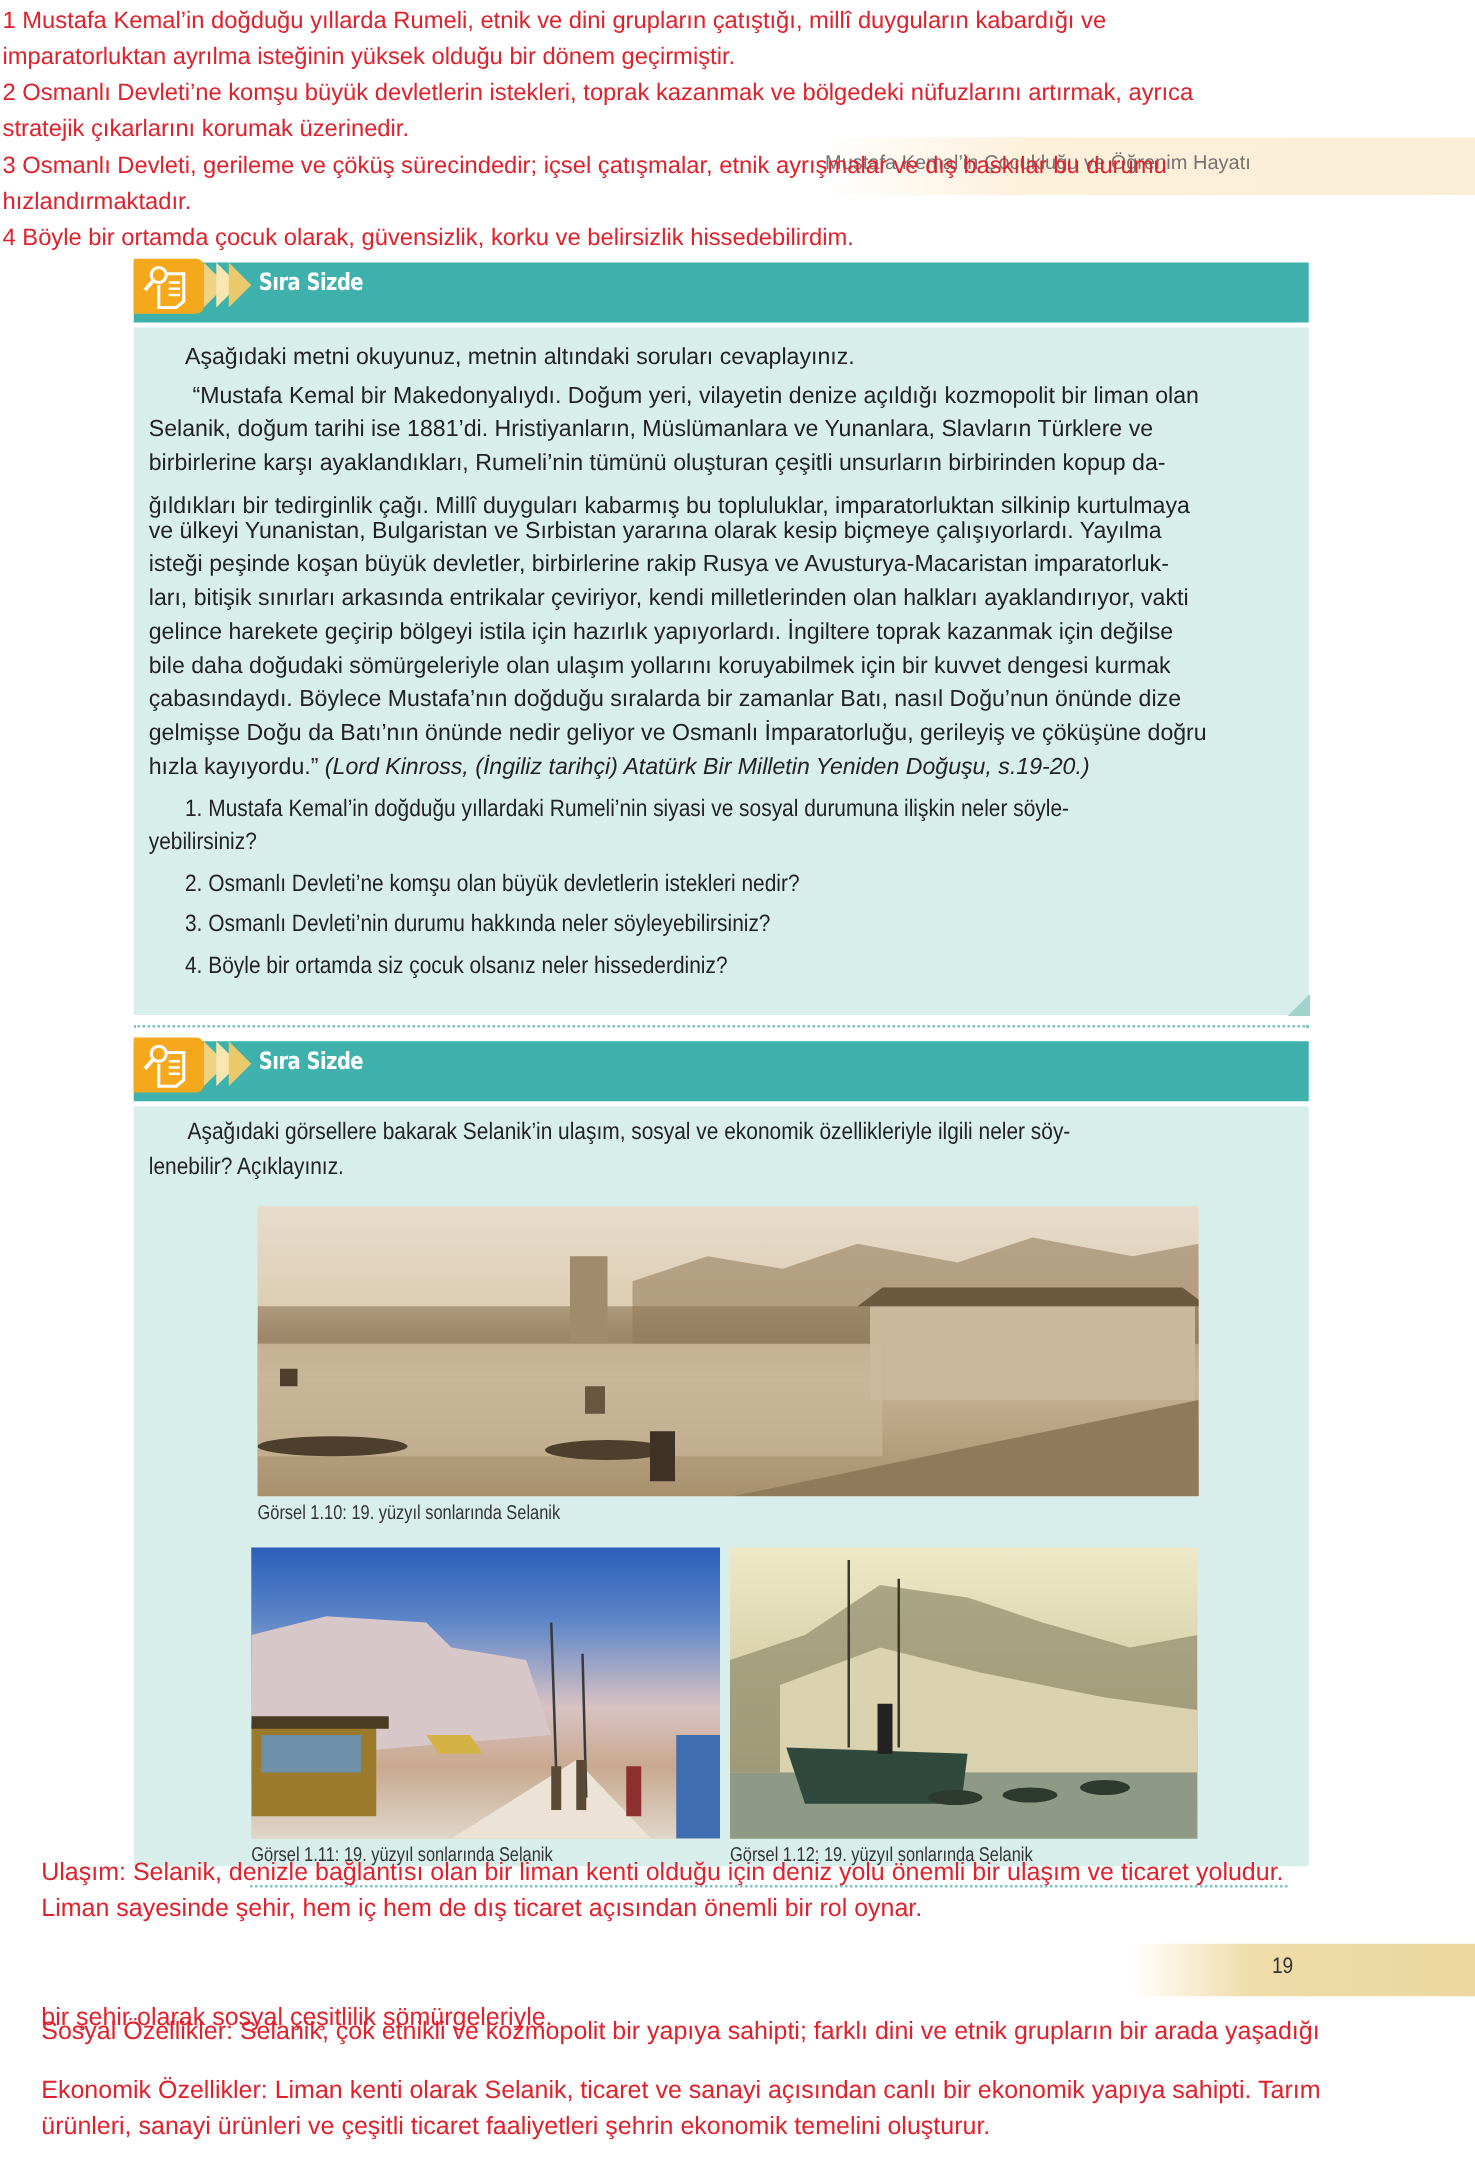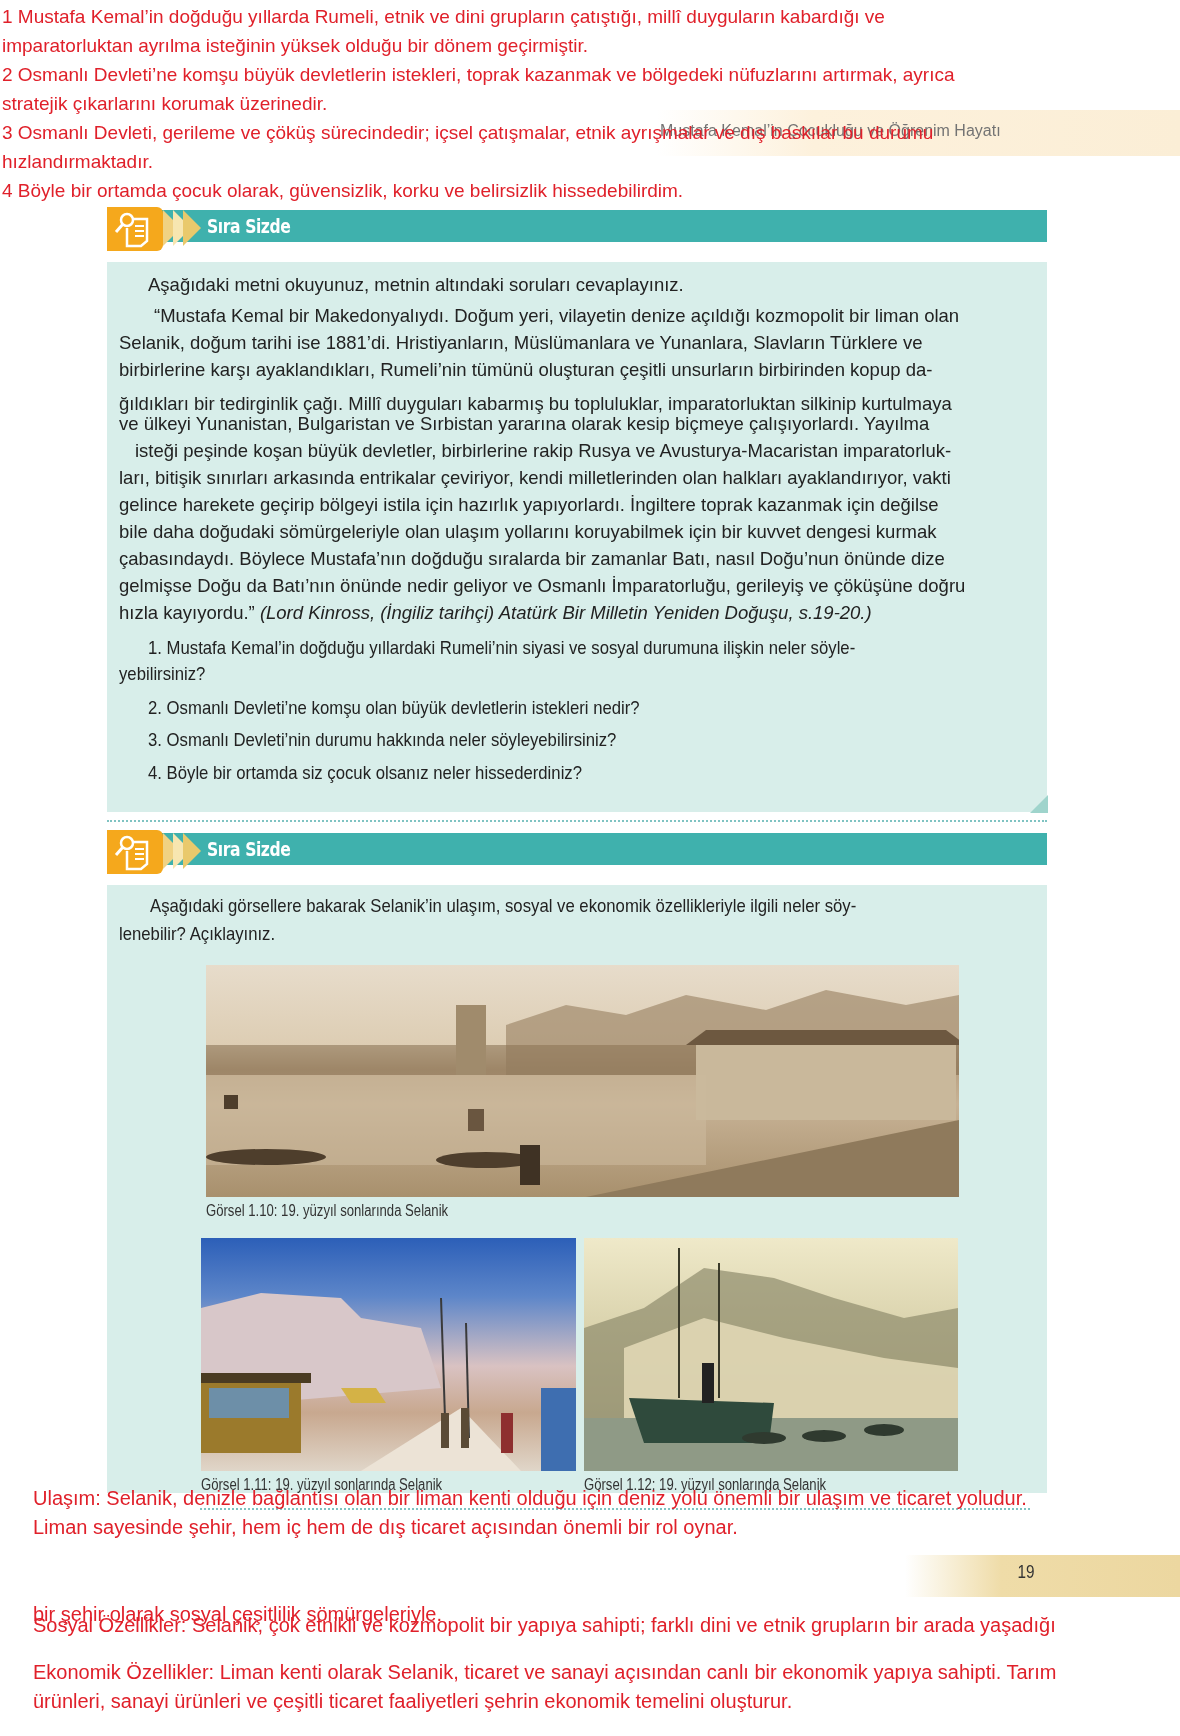--- a/index.html
+++ b/index.html
@@ -3,21 +3,21 @@
 <meta charset="utf-8">
 <style>
   html, body { margin:0; padding:0; }
   body { width:1180px; height:1736px; position:relative; background:#ffffff; overflow:hidden;
          font-family:"Liberation Sans", sans-serif; }
   .red { color:#e0202a; font-family:Liberation Sans, sans-serif; font-size:19px; line-height:29px; position:absolute; left:2px; white-space:nowrap; }
   .ans { color:#e0202a; font-family:"Liberation Sans", sans-serif; font-size:20px; line-height:29px; position:absolute; left:33px; white-space:nowrap; letter-spacing:0px; }
   .header-band { position:absolute; left:657px; top:110px; width:523px; height:46px;
        background:linear-gradient(90deg, rgba(255,250,240,0) 0%, #fdf1dc 30%, #fbeed6 100%); }
   .header-ghost { position:absolute; left:660px; top:122px; color:#737373; font-size:16px; white-space:nowrap; }
-  .sira-bar { position:absolute; left:107px; height:32px; width:940px; background:#3fb1ad; }
+  .sira-bar { position:absolute; left:107px; height:48px; width:940px; background:#3fb1ad; }
   .sira-icon { position:absolute; left:0; top:-3px; width:56px; height:44px; background:#f5a81c; border-radius:0 6px 6px 0; }
   .sira-chev { position:absolute; top:0; width:0; height:0; border-top:18px solid transparent; border-bottom:18px solid transparent; }
   .sira-title { position:absolute; left:100px; top:5px; color:#ffffff; font-family:"DejaVu Sans", sans-serif; font-weight:bold; font-size:19px; letter-spacing:-0.5px; transform:scaleX(0.82); transform-origin:left; }
   .box { position:absolute; background:#d8eeea; }
   .gt { position:absolute; color:#222; font-size:18.5px; line-height:26.6px; white-space:nowrap; }
   .q { position:absolute; color:#222; font-size:19px; white-space:nowrap; transform:scaleX(0.88); transform-origin:left; }
   .cap { position:absolute; color:#333; font-size:16px; white-space:nowrap; transform:scaleX(0.82); transform-origin:left; }
   .dotted { position:absolute; border-top:2px dotted #7fc3c2; }
   .photo { position:absolute; overflow:hidden; }
   .pagenum-band { position:absolute; left:905px; top:1555px; width:275px; height:42px;
@@ -60,21 +60,21 @@
     <polygon points="20,0 20,18 2,18" fill="#9fd4cc"></polygon>
   </svg>
 
 <div class="gt" style="left:148px; top:272px;">Aşağıdaki metni okuyunuz, metnin altındaki soruları cevaplayınız.</div>
 
 <div class="gt" style="left:154px; top:303px;">“Mustafa Kemal bir Makedonyalıydı. Doğum yeri, vilayetin denize açıldığı kozmopolit bir liman olan</div>
 <div class="gt" style="left:119px; top:330px;">Selanik, doğum tarihi ise 1881’di. Hristiyanların, Müslümanlara ve Yunanlara, Slavların Türklere ve</div>
 <div class="gt" style="left:119px; top:357px;">birbirlerine karşı ayaklandıkları, Rumeli’nin tümünü oluşturan çeşitli unsurların birbirinden kopup da-</div>
 <div class="gt" style="left:119px; top:391px;">ğıldıkları bir tedirginlik çağı. Millî duyguları kabarmış bu topluluklar, imparatorluktan silkinip kurtulmaya</div>
 <div class="gt" style="left:119px; top:411px;">ve ülkeyi Yunanistan, Bulgaristan ve Sırbistan yararına olarak kesip biçmeye çalışıyorlardı. Yayılma</div>
-<div class="gt" style="left:119px; top:438px;margin-left:16px;">isteği peşinde koşan büyük devletler, birbirlerine rakip Rusya ve Avusturya-Macaristan imparatorluk-</div>
+<div class="gt" style="left:119px; top:438px;">isteği peşinde koşan büyük devletler, birbirlerine rakip Rusya ve Avusturya-Macaristan imparatorluk-</div>
 <div class="gt" style="left:119px; top:465px;">ları, bitişik sınırları arkasında entrikalar çeviriyor, kendi milletlerinden olan halkları ayaklandırıyor, vakti</div>
 <div class="gt" style="left:119px; top:492px;">gelince harekete geçirip bölgeyi istila için hazırlık yapıyorlardı. İngiltere toprak kazanmak için değilse</div>
 <div class="gt" style="left:119px; top:519px;">bile daha doğudaki sömürgeleriyle olan ulaşım yollarını koruyabilmek için bir kuvvet dengesi kurmak</div>
 <div class="gt" style="left:119px; top:546px;">çabasındaydı. Böylece Mustafa’nın doğduğu sıralarda bir zamanlar Batı, nasıl Doğu’nun önünde dize</div>
 <div class="gt" style="left:119px; top:573px;">gelmişse Doğu da Batı’nın önünde nedir geliyor ve Osmanlı İmparatorluğu, gerileyiş ve çöküşüne doğru</div>
 <div class="gt" style="left:119px; top:600px;">
   <span>hızla kayıyordu.”</span>
   <em>(Lord Kinross, (İngiliz tarihçi) Atatürk Bir Milletin Yeniden Doğuşu, s.19-20.)</em>
 </div>
 

